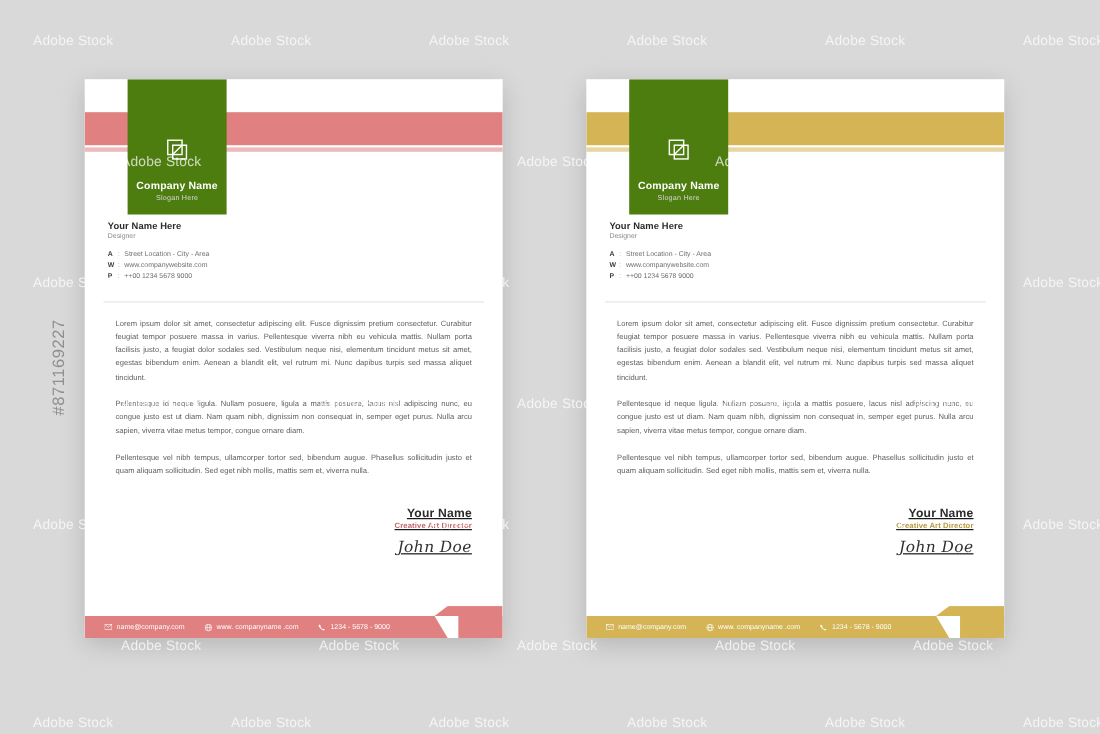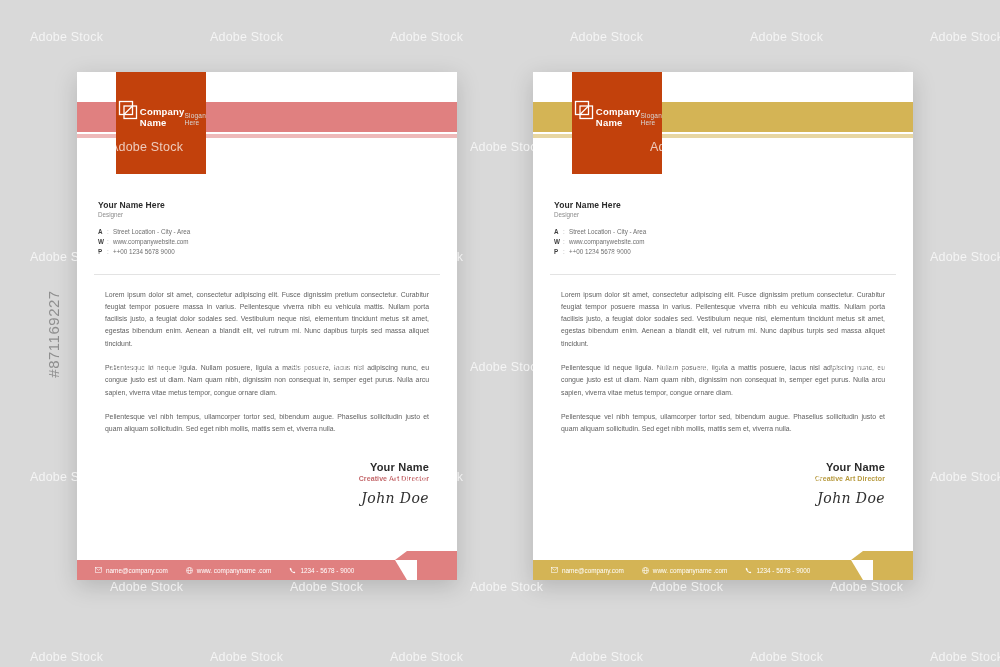--- a/index.html
+++ b/index.html
@@ -74,25 +74,25 @@
     right: 0;
     top: 62px;
     height: 4px;
     opacity: .55;
   }
   .logo-box {
     position: absolute;
     left: 39px;
     top: 0;
     width: 90px;
-    height: 102px;
-    background: #c2410c;
+    height: 123px;
+    background: #4d7c0f;
     color: #ffffff;
     display: flex;
-    flex-direction: row;
+    flex-direction: column;
     align-items: center;
     justify-content: flex-end;
     padding-bottom: 11px;
     box-sizing: border-box;
   }
   .logo-mark {
     margin-bottom: 12px;
   }
   .logo-name {
     font-size: 9.5px;
@@ -158,20 +158,21 @@
     font-size: 6.9px;
     line-height: 1.78;
     color: #5f5f5f;
     text-align: justify;
   }
 
   
   .sign {
     text-align: right;
     padding: 14px 28px 0 0;
+    text-decoration: underline;
   }
   .sign-name {
     font-size: 11px;
     font-weight: bold;
     color: #2b2b2b;
     letter-spacing: .2px;
   }
   .sign-role {
     font-size: 7px;
     font-weight: bold;

